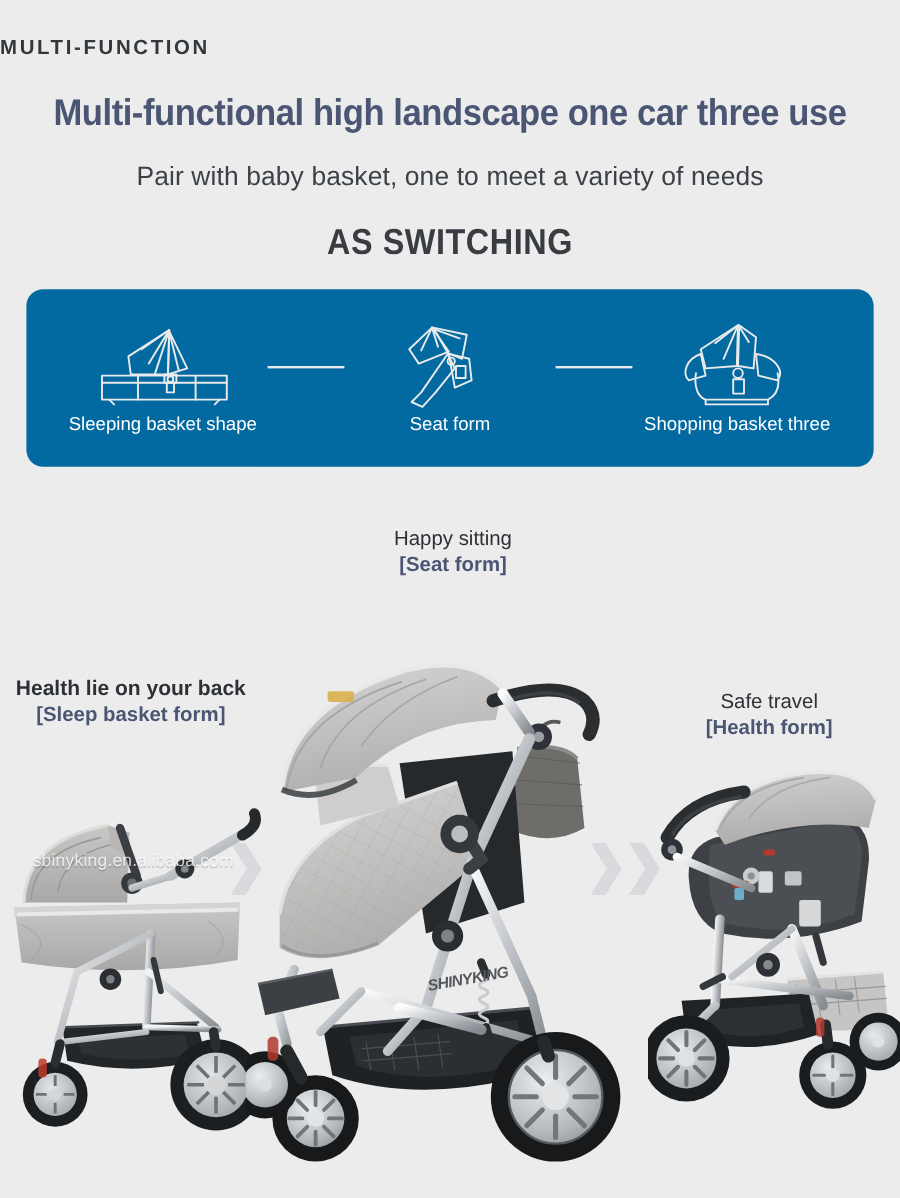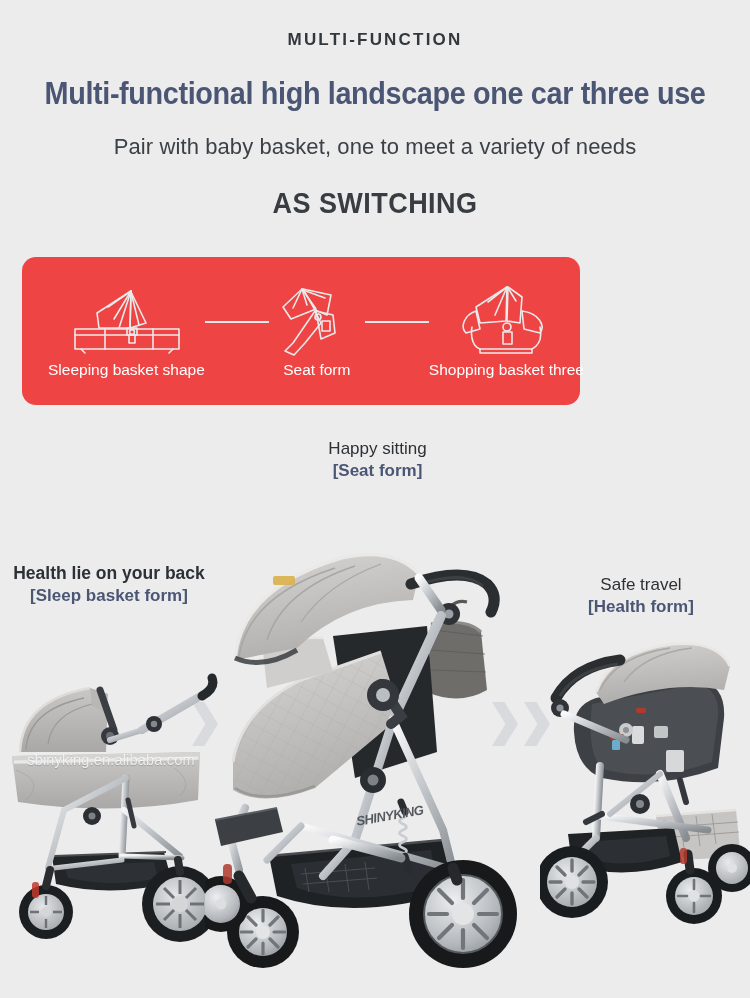--- a/index.html
+++ b/index.html
@@ -20,21 +20,21 @@
     position: relative;
     width: 750px;
     height: 998px;
     background: #ececec;
   }
 
   
   .eyebrow {
     position: absolute;
     top: 30px; left: 0; right: 0;
-    text-align: center;
+    text-align: left;
     font-size: 17px;
     font-weight: bold;
     letter-spacing: 2.2px;
     color: #33383d;
   }
 
   .headline {
     position: absolute;
     top: 76px; left: 0; right: 0;
     text-align: center;
@@ -62,24 +62,23 @@
     font-weight: bold;
     color: #393d42;
     letter-spacing: 0.5px;
     transform: scaleX(0.9);
   }
 
   
   .switch-panel {
     position: absolute;
     top: 241px; left: 22px;
-    width: 558px; height: 148px;
-    background: #ef4444;
+    width: 706px; height: 148px;
+    background: #0369a1;
     border-radius: 14px;
-    margin-top: 16px;
   }
 
   .switch-row {
     position: absolute;
     inset: 0;
     display: flex;
     align-items: center;
     justify-content: space-between;
     padding: 0 26px;
   }
@@ -169,21 +168,21 @@
 
   .chev {
     width: 26px; height: 44px;
     background: #d9dadd;
     clip-path: polygon(0 0, 48% 0, 100% 50%, 48% 100%, 0 100%, 52% 50%);
   }
 
   
   .watermark {
     position: absolute;
-    left: 6px; top: 752px;
+    left: 6px; top: 710px;
     width: 210px;
     text-align: center;
     font-size: 14.5px;
     color: rgba(252,252,252,0.80);
     letter-spacing: 0.2px;
     pointer-events: none;
     text-shadow: 0 1px 1px rgba(0,0,0,0.18);
   }
 
   

